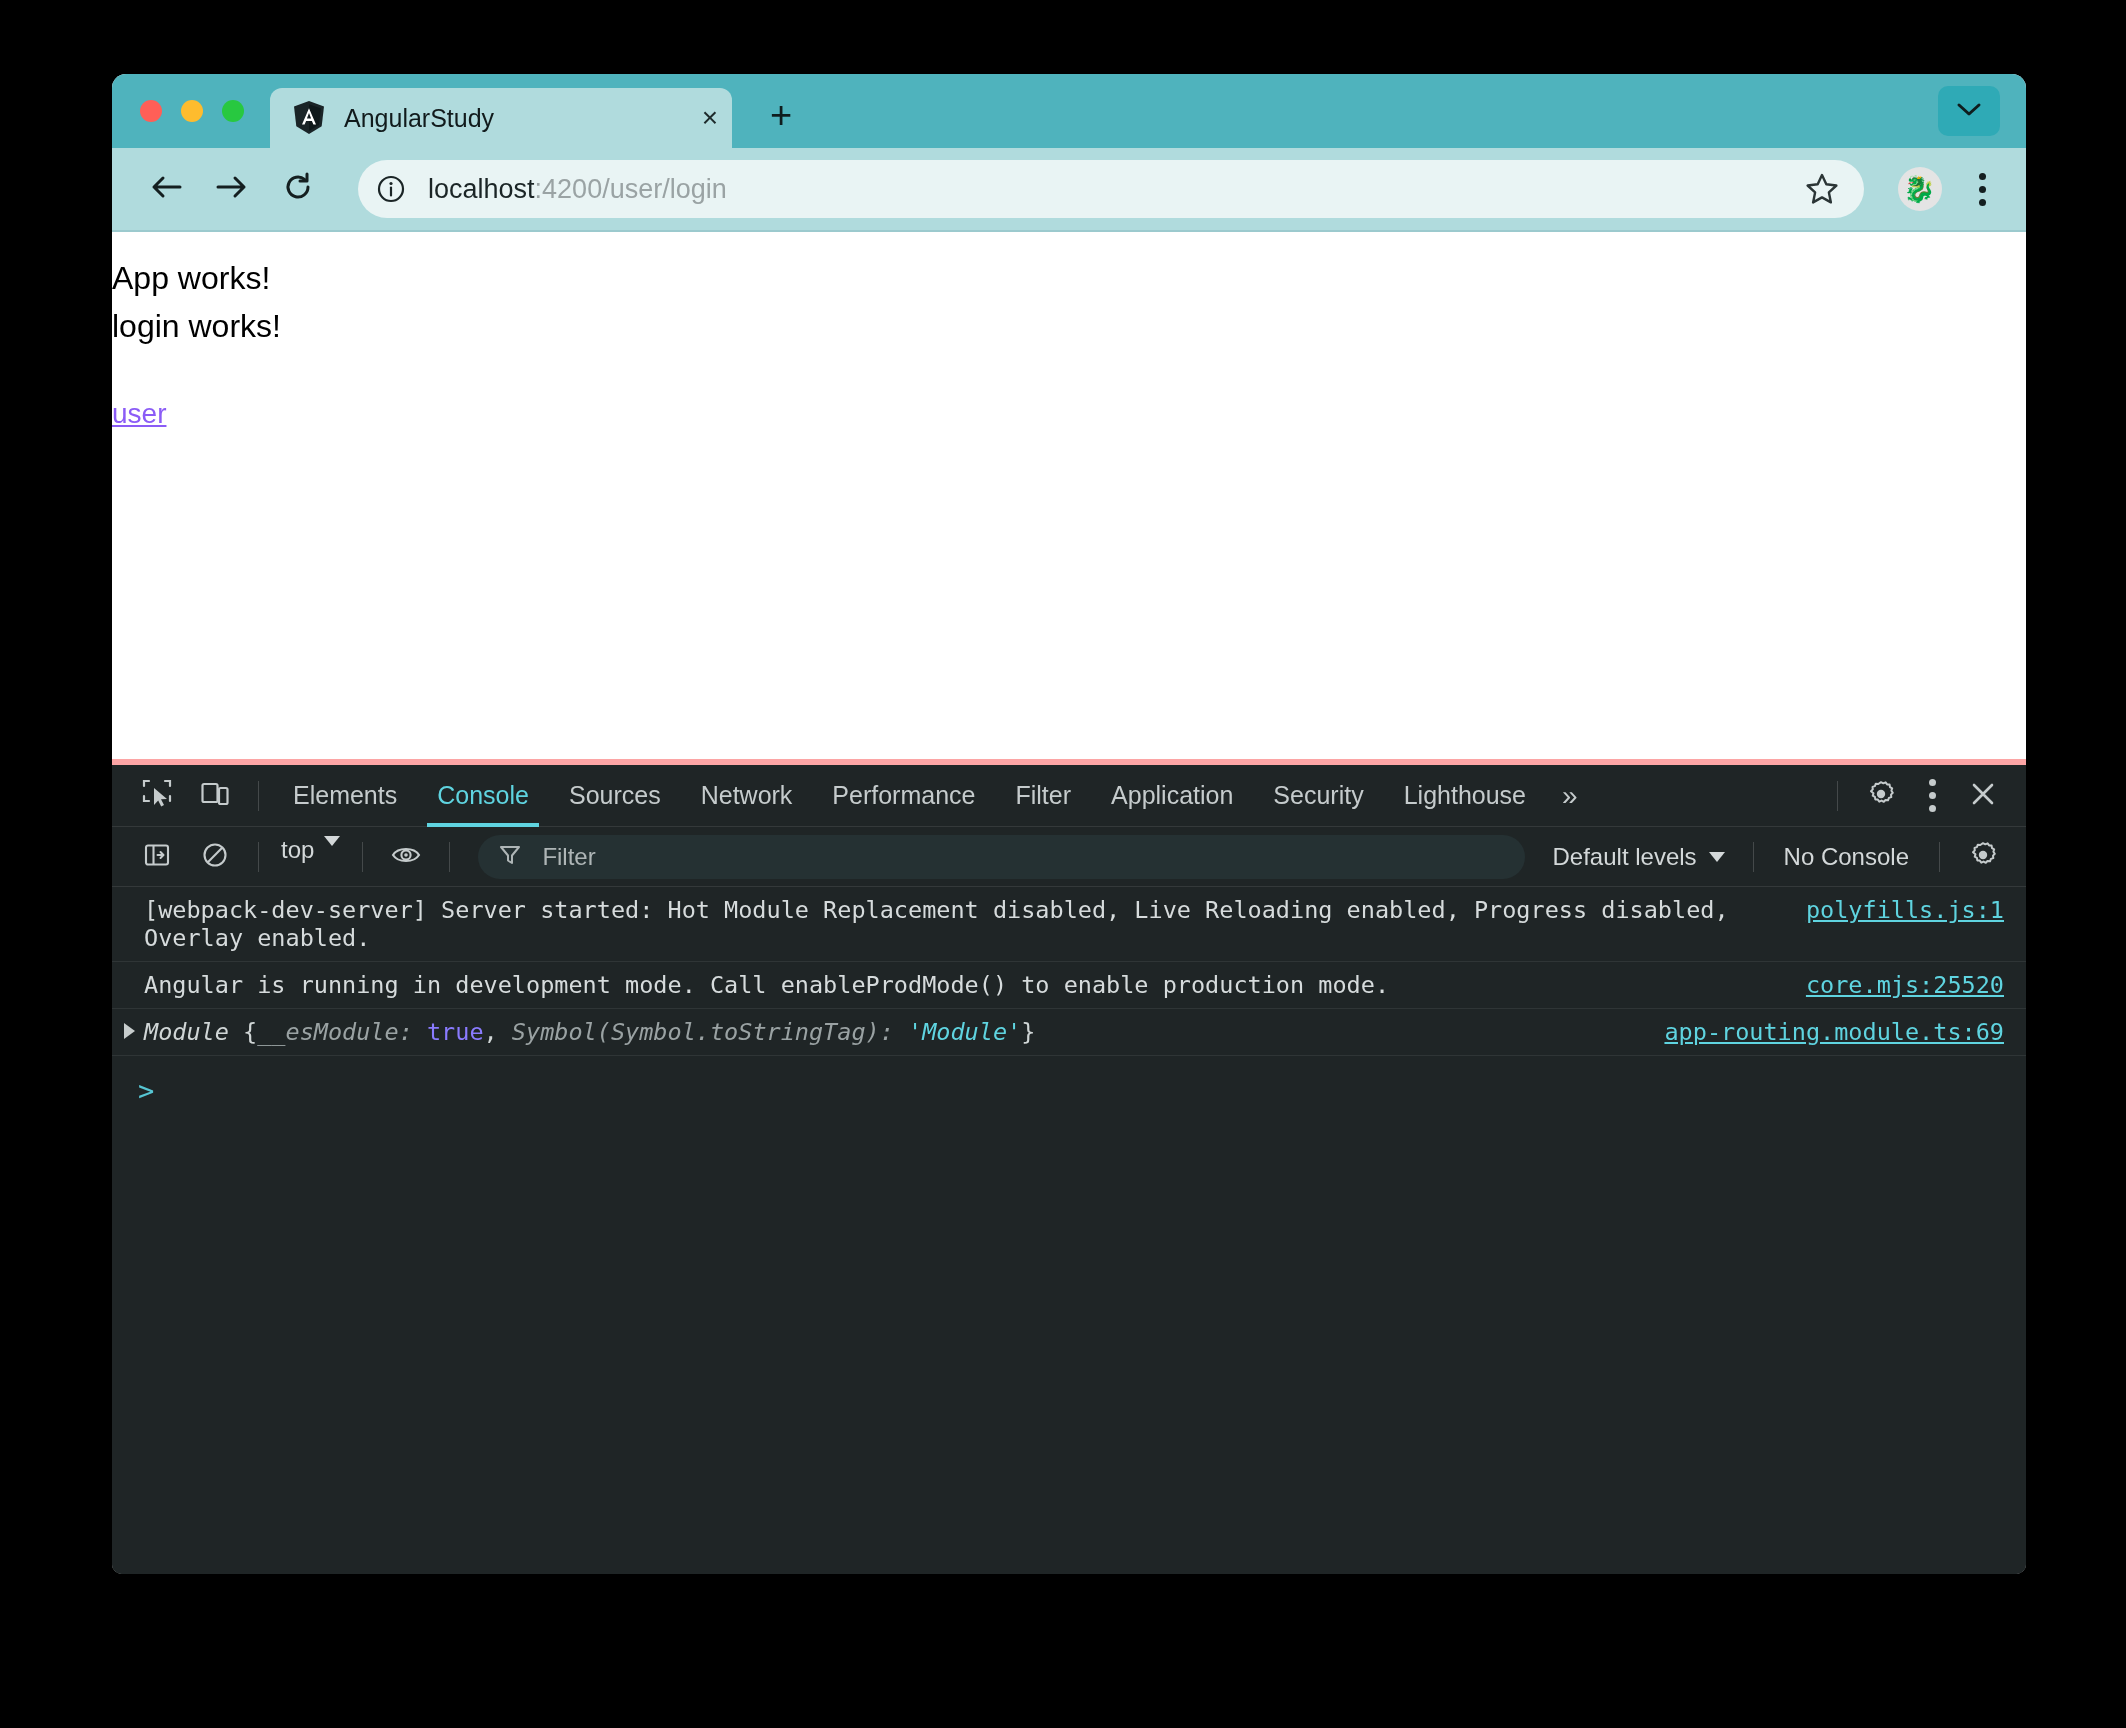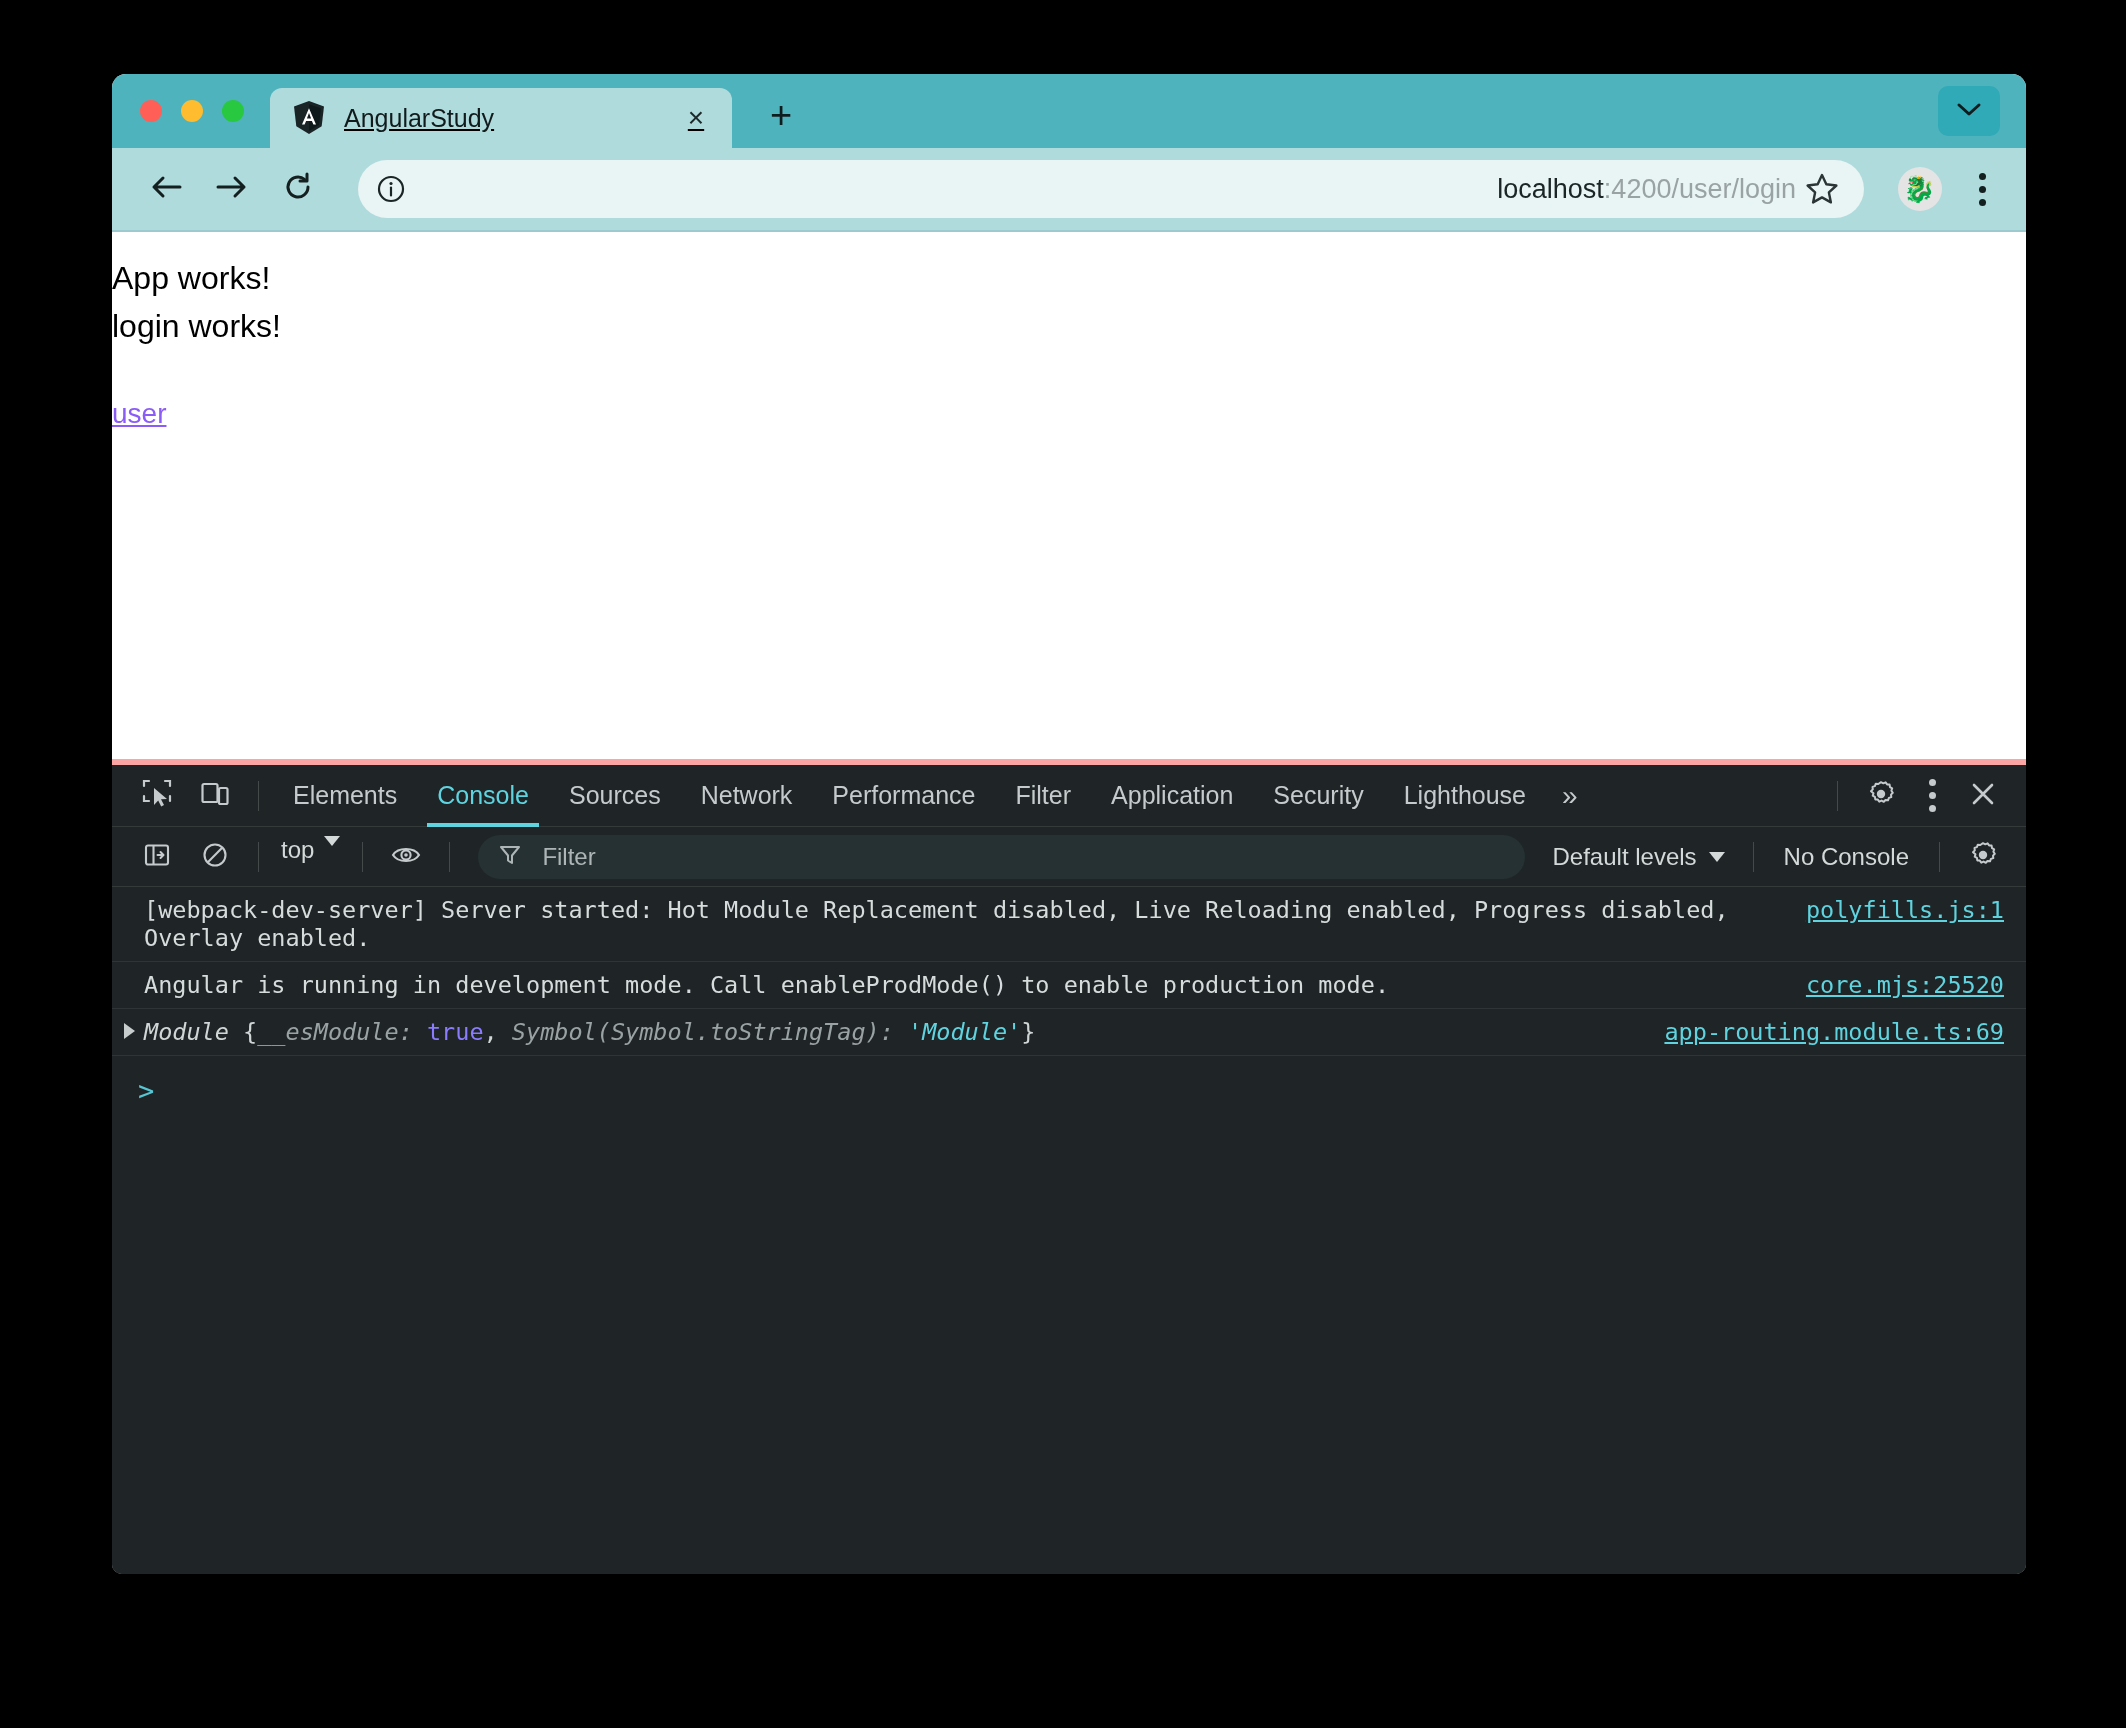--- a/index.html
+++ b/index.html
@@ -54,23 +54,22 @@
 
   .tab {
     position: relative;
     display: flex;
     align-items: center;
     height: 60px;
     width: 462px;
     box-sizing: border-box;
     background: #b0dbdd;
     border-radius: 12px 12px 0 0;
-    padding: 0 18px 0 22px;
+    padding: 0 4px 0 22px;
     margin-left: 26px;
-    text-decoration: underline;
   }
   .tab-favicon {
     width: 34px;
     height: 34px;
     flex: 0 0 34px;
     display: flex;
     align-items: center;
     justify-content: center;
   }
   .tab-title {
@@ -120,21 +119,20 @@
 
   
   .toolbar {
     height: 84px;
     background: #b0dbdd;
     display: flex;
     align-items: center;
     padding: 0 22px 0 26px;
     box-sizing: border-box;
     border-bottom: 2px solid #9ccace;
-    text-align: right;
   }
   .nav-btn {
     width: 56px;
     height: 56px;
     flex: 0 0 56px;
     display: flex;
     align-items: center;
     justify-content: center;
     margin-right: 10px;
     border-radius: 50%;

